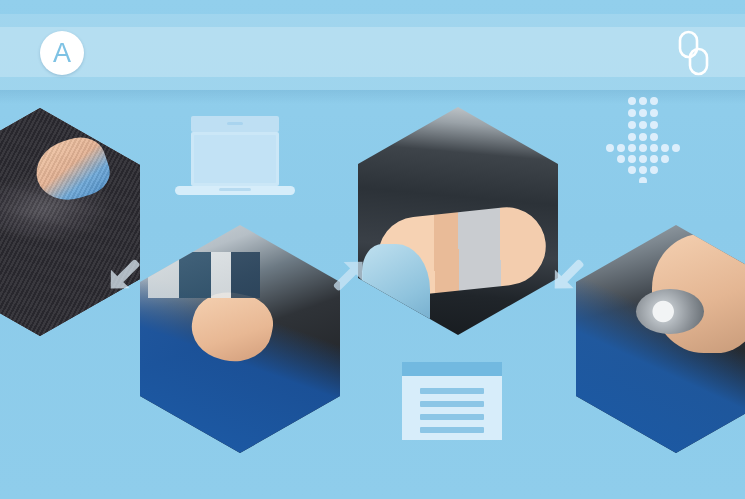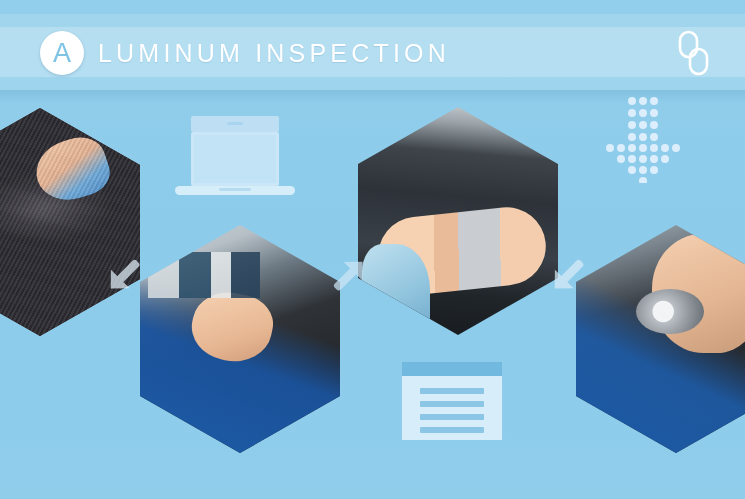--- a/index.html
+++ b/index.html
@@ -139,21 +139,20 @@
 <div id="stage">
 
   <div class="hdr-band-outer"></div>
   <div class="hdr-band-inner"></div>
   <div class="hdr-shadow"></div>
 
   <div class="brand">
     <div class="brand-mark">
       <span>A</span>
     </div>
-    <div class="brand-title">LUMINUM INSPECTION</div>
   </div>
 
   <div class="logo-link">
     <svg viewBox="0 0 50 52" width="50" height="52" aria-hidden="true">
       <g fill="none" stroke="#ffffff" stroke-width="2.6">
         <rect x="11" y="5" width="17" height="25" rx="8.5"></rect>
         <rect x="21" y="22" width="17" height="25" rx="8.5"></rect>
       </g>
     </svg>
   </div>

